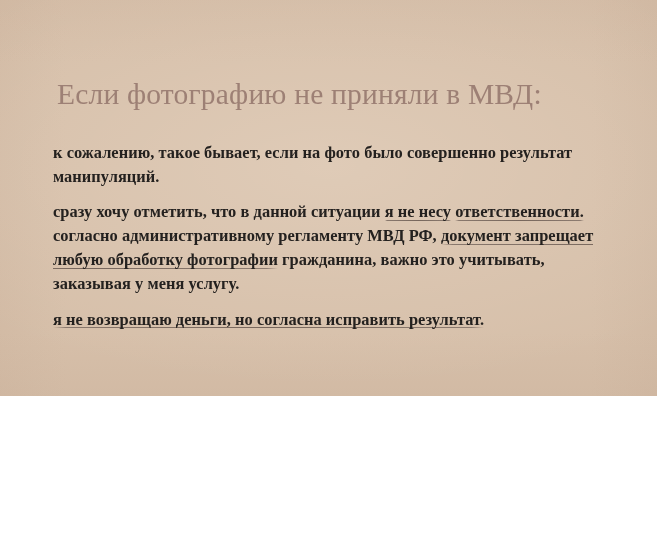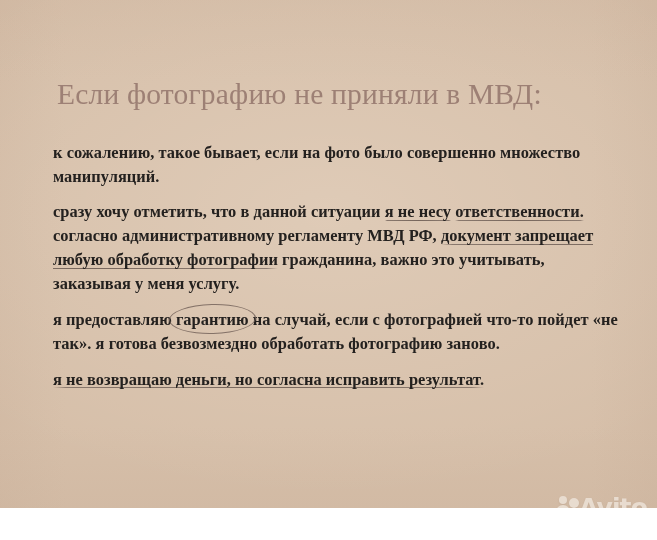--- a/index.html
+++ b/index.html
@@ -5,21 +5,21 @@
 <style>
   html, body {
     margin: 0;
     padding: 0;
     background: #ffffff;
   }
 
   #canvas {
     position: relative;
     width: 657px;
-    height: 508px;
+    height: 396px;
     overflow: hidden;
     background: #d6bfa9;
     font-family: "Liberation Serif", "DejaVu Serif", serif;
     -webkit-font-smoothing: antialiased;
   }
 
   
   #paper-texture {
     position: absolute;
     inset: 0;
@@ -144,31 +144,28 @@
 
 <div id="canvas">
 
   <div id="paper-texture"></div>
 
   <h1 id="title">Если фотографию не приняли в МВД:</h1>
 
   <div id="body-copy">
 
     <p class="para">
-      <span>к сожалению, такое бывает, если на фото было совершенно множество манипуляций.</span>
+      <span>к сожалению, такое бывает, если на фото было совершенно результат манипуляций.</span>
     </p>
 
     <p class="para">
       <span>сразу хочу отметить, что в данной ситуации </span><span class="mark-underline">я не несу</span><span> </span><span class="mark-underline">ответственности.</span><span> согласно административному регламенту МВД РФ, </span><span class="mark-underline">документ  запрещает любую обработку фотографии</span><span> гражданина, важно это учитывать, заказывая у меня услугу.</span>
     </p>
 
 
-    <p class="para tight">
-      <span>я предоставляю </span><span class="circled">гарантию</span><span> на случай, если с фотографией что-то пойдет «не так». я готова безвозмездно обработать фотографию заново.</span>
-    </p>
 
     <p class="para tight">
       <span class="mark-underline">я не возвращаю деньги, но согласна исправить результат.</span>
     </p>
 
   </div>
 
   <div id="avito-watermark">
     <span id="avito-dots">
       <i class="d-big"></i>

